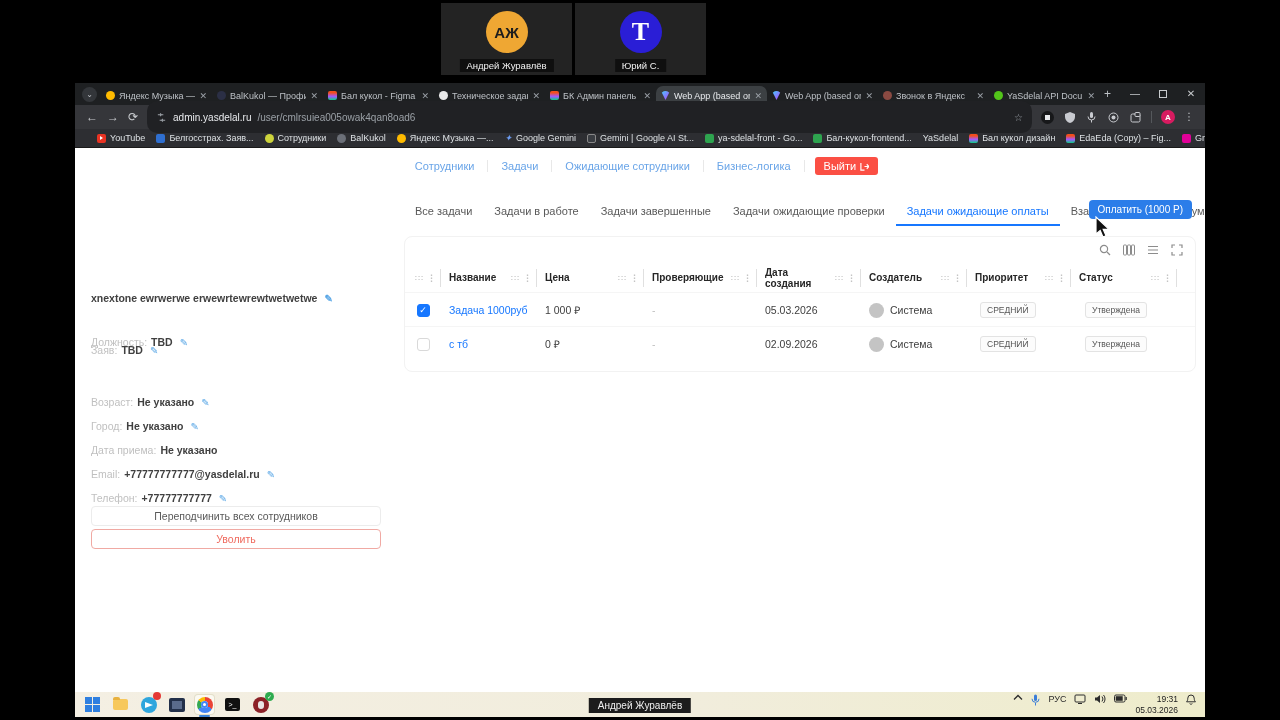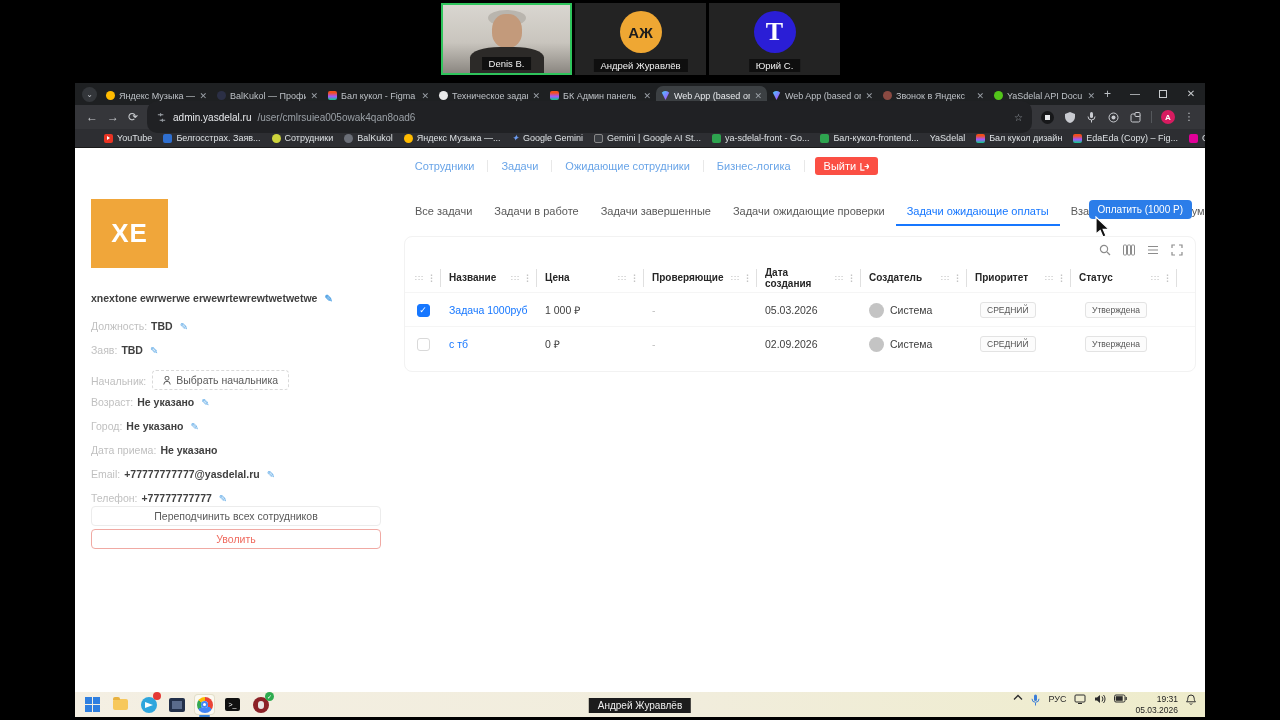--- a/index.html
+++ b/index.html
@@ -41,21 +41,21 @@
   .navg{color:#c7cacd;font-size:12px;line-height:1}
   .addr{flex:1;height:18px;background:#202124;border-radius:10px;display:flex;align-items:center;padding:16px 9px;gap:6px;font-size:10px;min-width:0}
   .addr .host{color:#e8eaed}
   .addr .path{color:#9aa0a6;white-space:nowrap;overflow:hidden}
   .addr .star{margin-left:auto;color:#9aa0a6;font-size:10px}
   .exticon{width:13px;height:13px;display:flex;align-items:center;justify-content:center;color:#c9cbd0;font-size:9px}
   .avatarA{width:14px;height:14px;border-radius:50%;background:#d81b60;color:#fff;font-size:8px;display:flex;align-items:center;justify-content:center;font-weight:bold}
   .sep-v{width:1px;height:12px;background:#55585c}
 
   
-  .bookmarks{height:19px;background:#2d2e32;display:flex;align-items:center;gap:11px;padding:0 18px;font-size:9px;color:#dde1e4;border-bottom:1px solid #1a1a1a;overflow:hidden}
+  .bookmarks{height:19px;background:#2d2e32;display:flex;align-items:center;gap:11px;padding:0 11px;font-size:9px;color:#dde1e4;border-bottom:1px solid #1a1a1a;overflow:hidden}
   .bm{display:flex;align-items:center;gap:4px;white-space:nowrap}
   .bmico{width:9px;height:9px;border-radius:2px;flex:none}
   .appsgrid{width:9px;height:9px;background-image:radial-gradient(circle,#cfd1d4 1px,transparent 1.2px);background-size:4px 4px;background-position:0 0}
   .yt{background:#e93323;position:relative;border-radius:2px}
   .yt::after{content:"";position:absolute;left:3px;top:2.5px;border-left:3px solid #fff;border-top:2px solid transparent;border-bottom:2px solid transparent}
   .gem{color:#6c9bf0;font-size:9px}
 
   
   .page{height:544px;background:#fff;position:relative;overflow:hidden}
   .appnav{height:36px;display:flex;align-items:center;justify-content:center}
@@ -129,26 +129,20 @@
 
   
   .cursor{position:absolute;left:1094px;top:216px;z-index:9}
 </style>
 </head>
 <body>
 
 <div class="stage">
 
   <div class="call-strip">
-    <div class="tile cam">
-      <div class="cam-hair"></div>
-      <div class="cam-head"></div>
-      <div class="cam-body"></div>
-      <div class="nametag">Denis B.</div>
-    </div>
     <div class="tile">
       <div class="pcircle orange">АЖ</div>
       <div class="nametag">Андрей Журавлёв</div>
     </div>
     <div class="tile">
       <div class="pcircle blue">T</div>
       <div class="nametag">Юрий С.</div>
     </div>
   </div>
 
@@ -318,32 +312,24 @@
         <span class="nlink">Ожидающие сотрудники</span>
         <span class="nlink">Бизнес-логика</span>
         <span class="logout">
             <span>Выйти</span>
             <svg width="9" height="9" viewBox="0 0 10 10">
               <path d="M1 1v8h4M5 5h5M7.5 2.5 10 5 7.5 7.5" stroke="#fff" fill="none" stroke-width="1.3"></path>
             </svg>
           </span>
       </div>
 
-      <div class="pr avatar-xe">XE</div>
       <div class="pr pname"><span>xnextone ewrwerwe erwewrtewrewtwetwetwe</span><span class="pencil">✎</span></div>
 
-      <div class="pr" style="left:16px;top:172px"><span class="plabel">Должность:</span><span class="pval">TBD</span><span class="pencil">✎</span></div>
+      <div class="pr" style="left:16px;top:188px"><span class="plabel">Должность:</span><span class="pval">TBD</span><span class="pencil">✎</span></div>
       <div class="pr" style="left:16px;top:196px"><span class="plabel">Заяв:</span><span class="pval">TBD</span><span class="pencil">✎</span></div>
-      <div class="pr" style="left:16px;top:222px"><span class="plabel">Начальник:</span><span class="chiefbtn">
-            <svg width="8" height="9" viewBox="0 0 8 9">
-              <circle cx="4" cy="2.2" r="2" fill="none" stroke="#595959"></circle>
-              <path d="M.8 8.5a3.2 3.2 0 0 1 6.4 0" fill="none" stroke="#595959"></path>
-            </svg>
-            <span>Выбрать начальника</span>
-          </span></div>
       <div class="pr" style="left:16px;top:248px"><span class="plabel">Возраст:</span><span class="pval">Не указано</span><span class="pencil">✎</span></div>
       <div class="pr" style="left:16px;top:272px"><span class="plabel">Город:</span><span class="pval">Не указано</span><span class="pencil">✎</span></div>
       <div class="pr" style="left:16px;top:296px"><span class="plabel">Дата приема:</span><span class="pval">Не указано</span></div>
       <div class="pr" style="left:16px;top:320px"><span class="plabel">Email:</span><span class="pval">+77777777777@yasdelal.ru</span><span class="pencil">✎</span></div>
       <div class="pr" style="left:16px;top:344px"><span class="plabel">Телефон:</span><span class="pval">+77777777777</span><span class="pencil">✎</span></div>
 
       <div class="wbtn reassign">Переподчинить всех сотрудников</div>
       <div class="wbtn fire">Уволить</div>
 
       <div class="ptabs">

